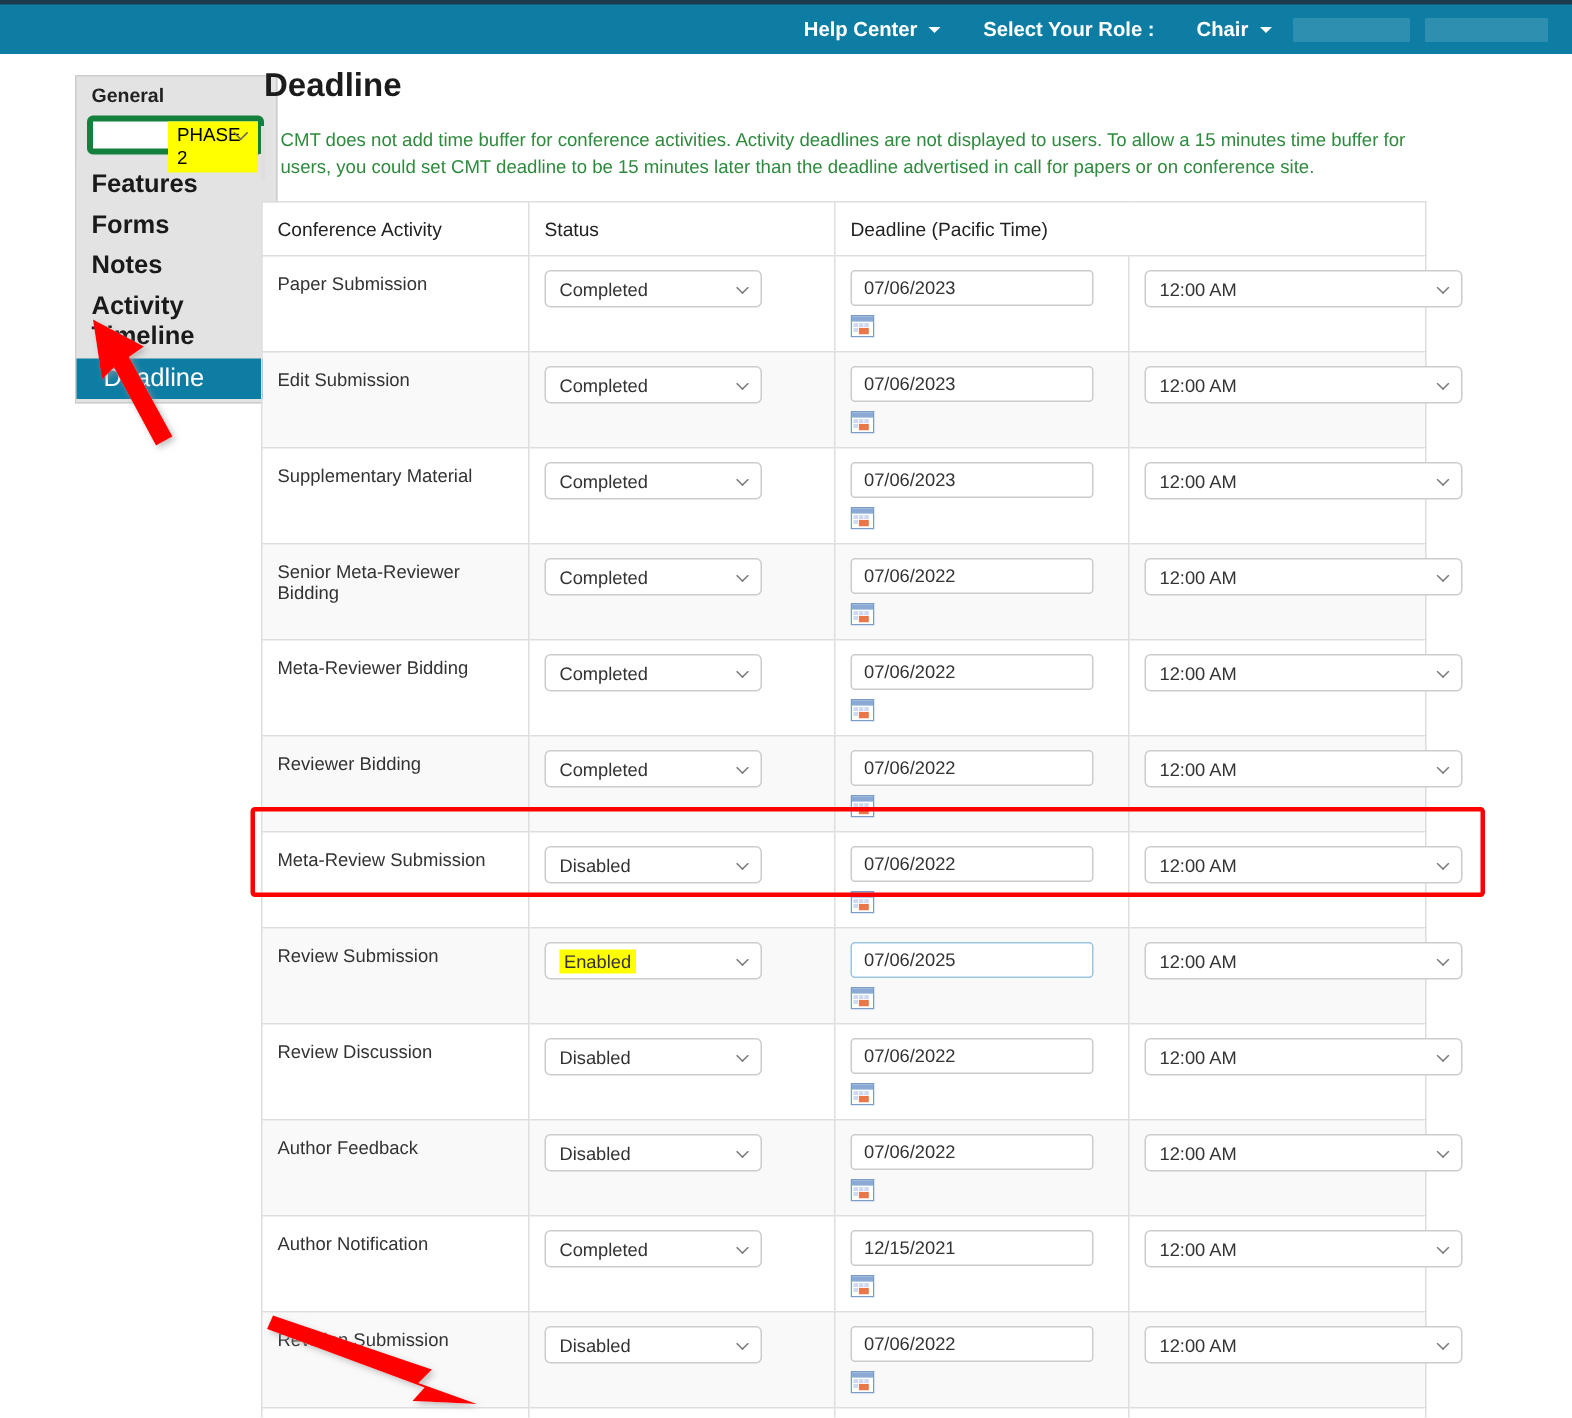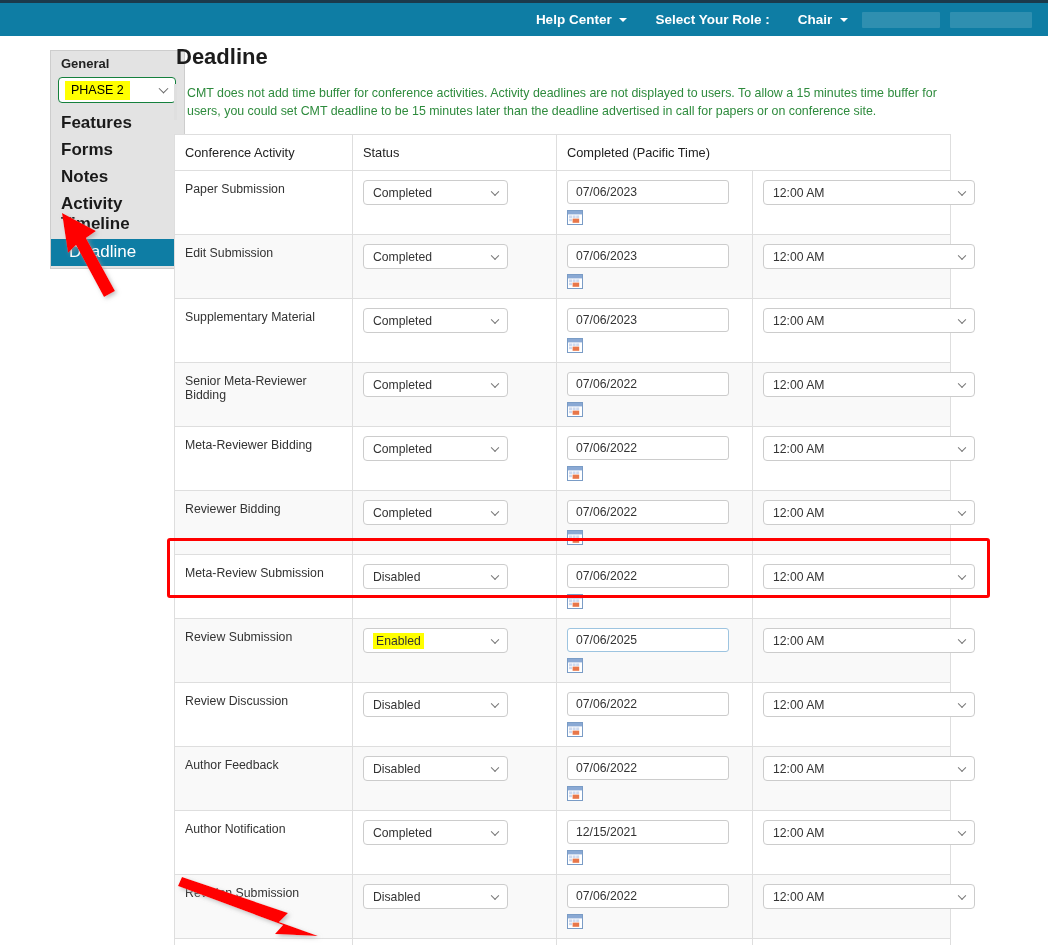--- a/index.html
+++ b/index.html
@@ -37,23 +37,24 @@
   
   .sidebar {
     position: absolute; left: 14px; top: 50px; width: 135px;
     background: #e3e3e3; border: 1px solid #cdcdcd; margin-left: 36px;
   }
   .sb-head {
     font-size: 13px; font-weight: bold; color: #222; padding: 5px 10px 6px 10px;
   }
   .sb-select-wrap { padding: 0 7px 7px 7px; }
   .phase-select {
-    width: 118px; height: 26px; border: 1px solid #15803d; border-radius: 4px;
-    background: #ffffff; position: relative; display: flex; align-items: center;
+    width: 118px; height: 26px; border: 4px solid #15803d; border-radius: 4px;
+    background: #ffffff; position: relative; display: flex; align-items: flex-start;
     cursor: pointer;
+    padding-left: 44px;
   }
   .phase-text {
     background: #ffff00; color: #000; font-size: 12.5px;
     padding: 2px 6px; margin-left: 6px; line-height: 15px;
   }
   .chev {
     position: absolute; right: 8px; top: 50%; width: 7px; height: 7px;
     border-right: 1.4px solid #666; border-bottom: 1.4px solid #666;
     transform: translateY(-70%) rotate(45deg);
   }
@@ -191,21 +192,21 @@
     <colgroup>
       <col class="col-activity">
         <col class="col-status">
         <col class="col-date">
         <col class="col-time">
     </colgroup>
     <thead>
       <tr>
         <th>Conference Activity</th>
         <th>Status</th>
-        <th colspan="2">Completed (Pacific Time)</th>
+        <th colspan="2">Deadline (Pacific Time)</th>
       </tr>
     </thead>
     <tbody id="tbody">
         <tr>
           <td>
        <div class="act-name">Paper Submission</div>
      </td>
      <td>
        <div class="ui-select">
          <span class="val">Completed</span>

